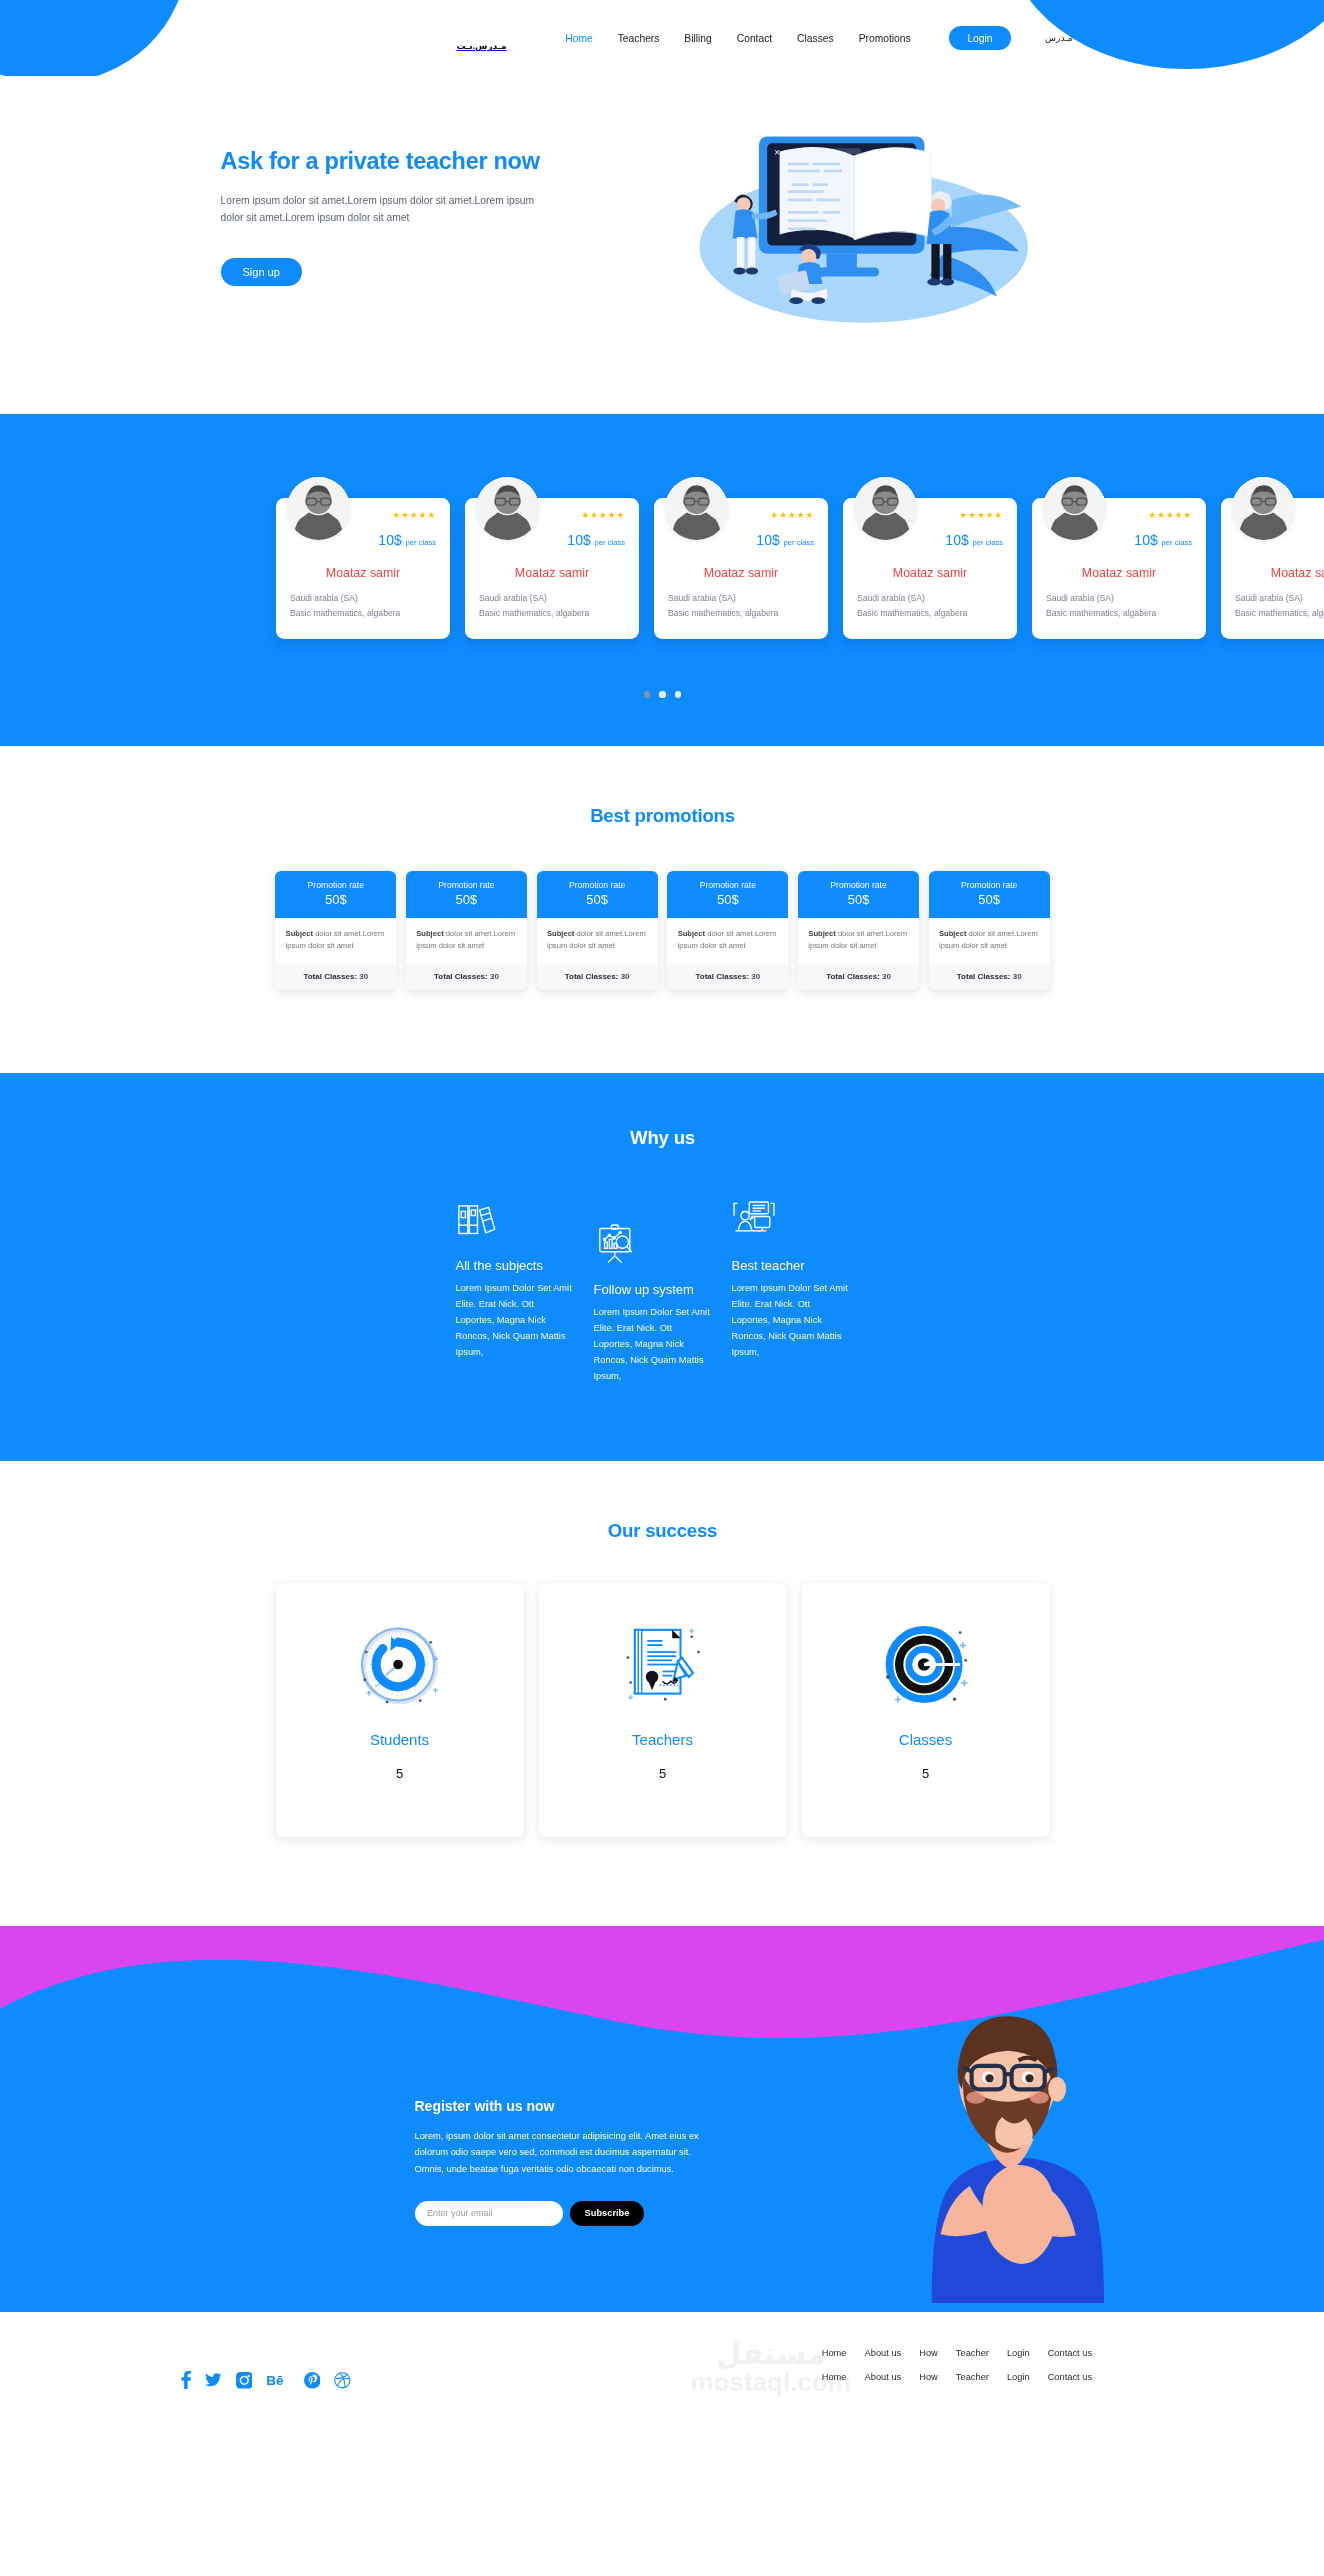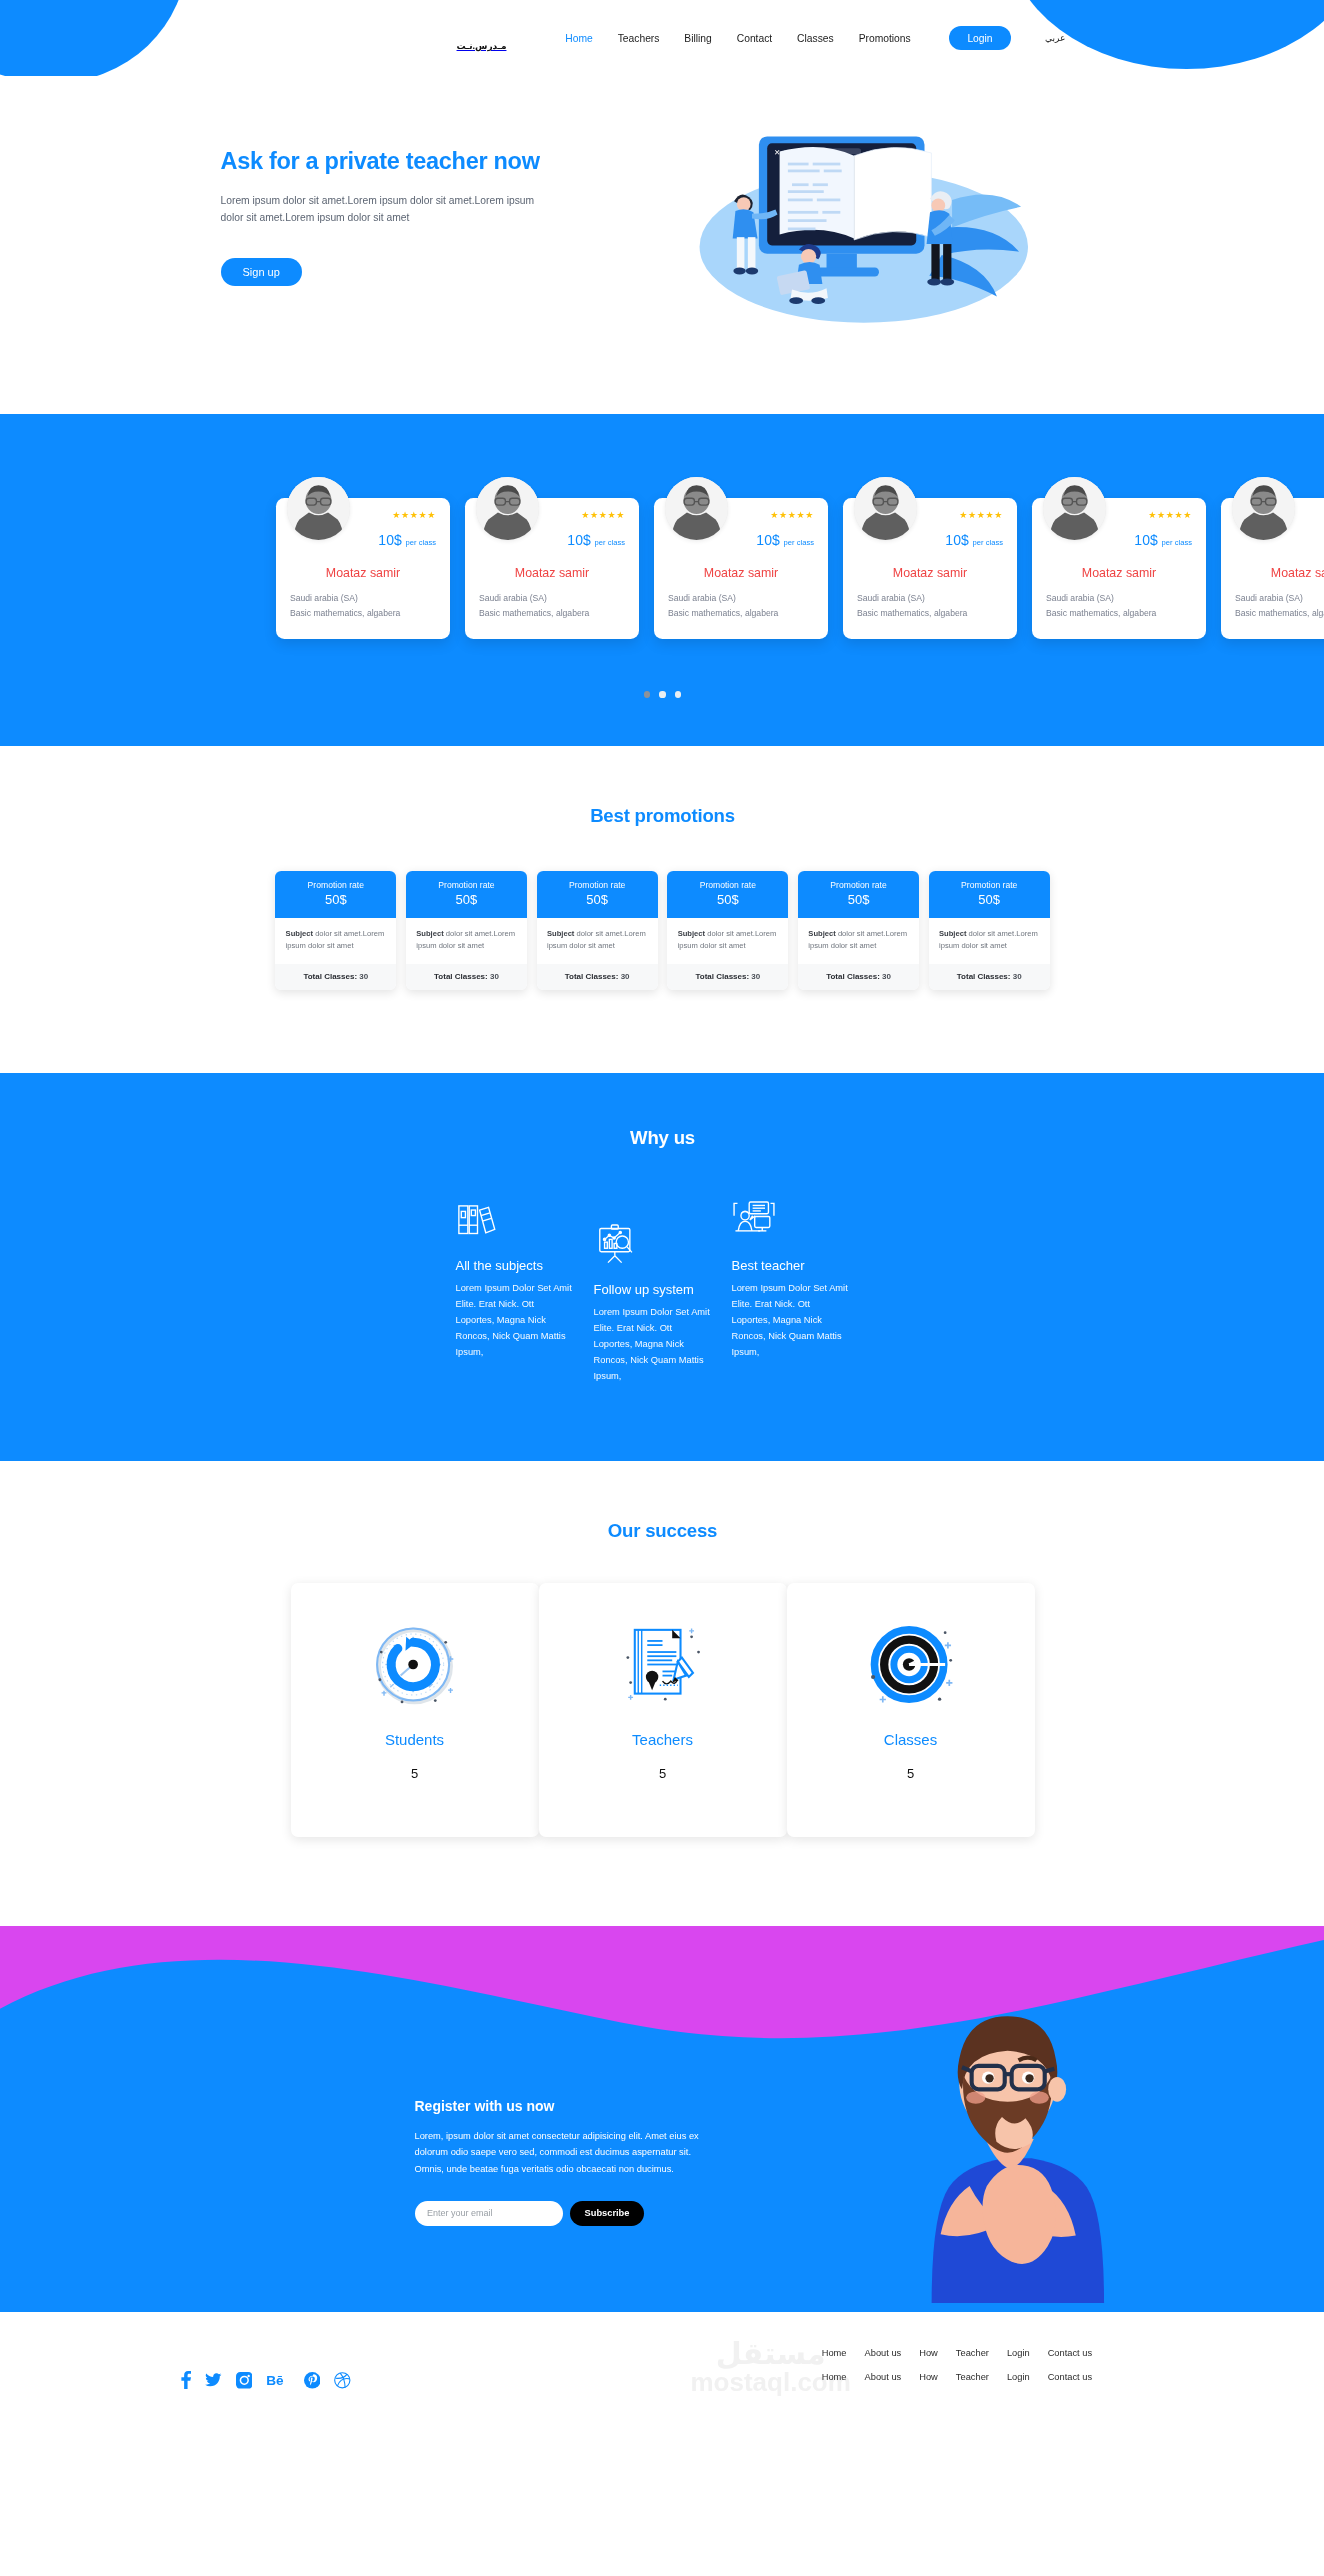--- a/index.html
+++ b/index.html
@@ -202,21 +202,21 @@
   .why-col{width:269px;padding-right:21px;}
   .why-col.offset1{margin-top:23.5px;}
   .why-col.offset2{margin-top:0;}
   .why-icon{height:44px;margin-bottom:15px;}
   .why-h{font-size:13px;font-weight:400;margin-bottom:8.3px;}
   .why-p{font-size:9.3px;line-height:1.72;opacity:.97;max-width:241px;}
 
   
   .success{background:#fff;padding:59px 0 48px 0;}
   .success .section-title{margin-bottom:41px;}
-  .scard-row{display:flex;justify-content:center;}
+  .scard-row{display:flex;justify-content:center;gap:15px;}
   .scard{
     width:248px;height:254px;
     background:#fff;border-radius:7px;
     box-shadow:0 2.1px 11px rgba(0,0,0,.10);
     display:flex;flex-direction:column;align-items:center;
     padding-top:33px;
   }
   .scard .sicon{height:97px;margin-bottom:18px;}
   .scard .slabel{font-size:15px;color:var(--brand);margin-bottom:18px;}
   .scard .snum{font-size:13px;color:#111;}
@@ -314,21 +314,21 @@
       </a>
 
       <nav class="nav">
         <a href="#" class="active">Home</a>
         <a href="#">Teachers</a>
         <a href="#">Billing</a>
         <a href="#">Contact</a>
         <a href="#">Classes</a>
         <a href="#">Promotions</a>
         <button class="login-btn">Login</button>
-        <a href="#" class="lang">عربي</a>
+        <a href="#" class="lang">مـدرس</a>
       </nav>
     </div>
   </header>
 
   <section class="hero">
     <div class="hero-copy">
       <h1 class="hero-title">Ask for a private teacher now</h1>
       <p class="hero-sub">Lorem ipsum dolor sit amet.Lorem ipsum dolor sit amet.Lorem ipsum dolor sit amet.Lorem ipsum dolor sit amet</p>
       <button class="signup-btn">Sign up</button>
     </div>

